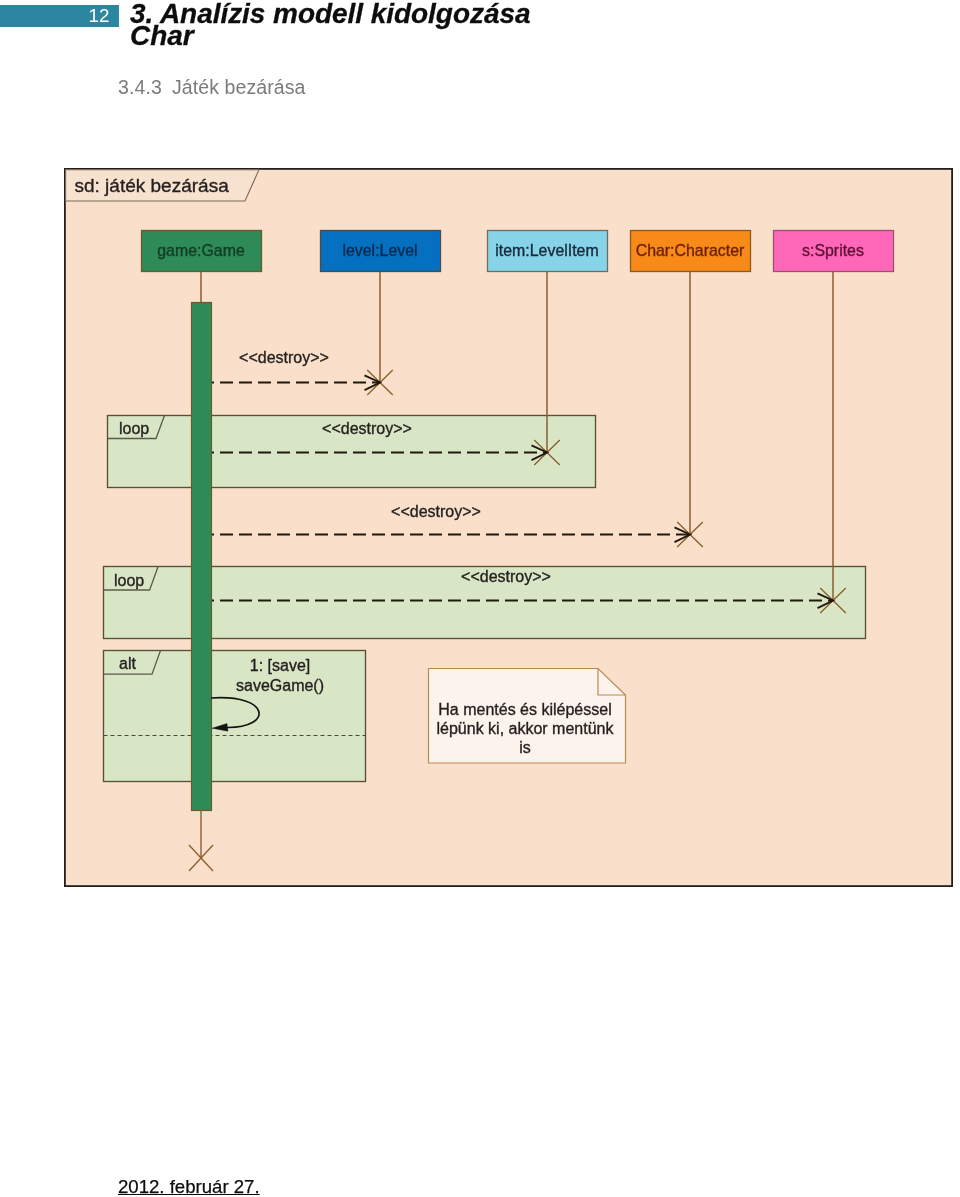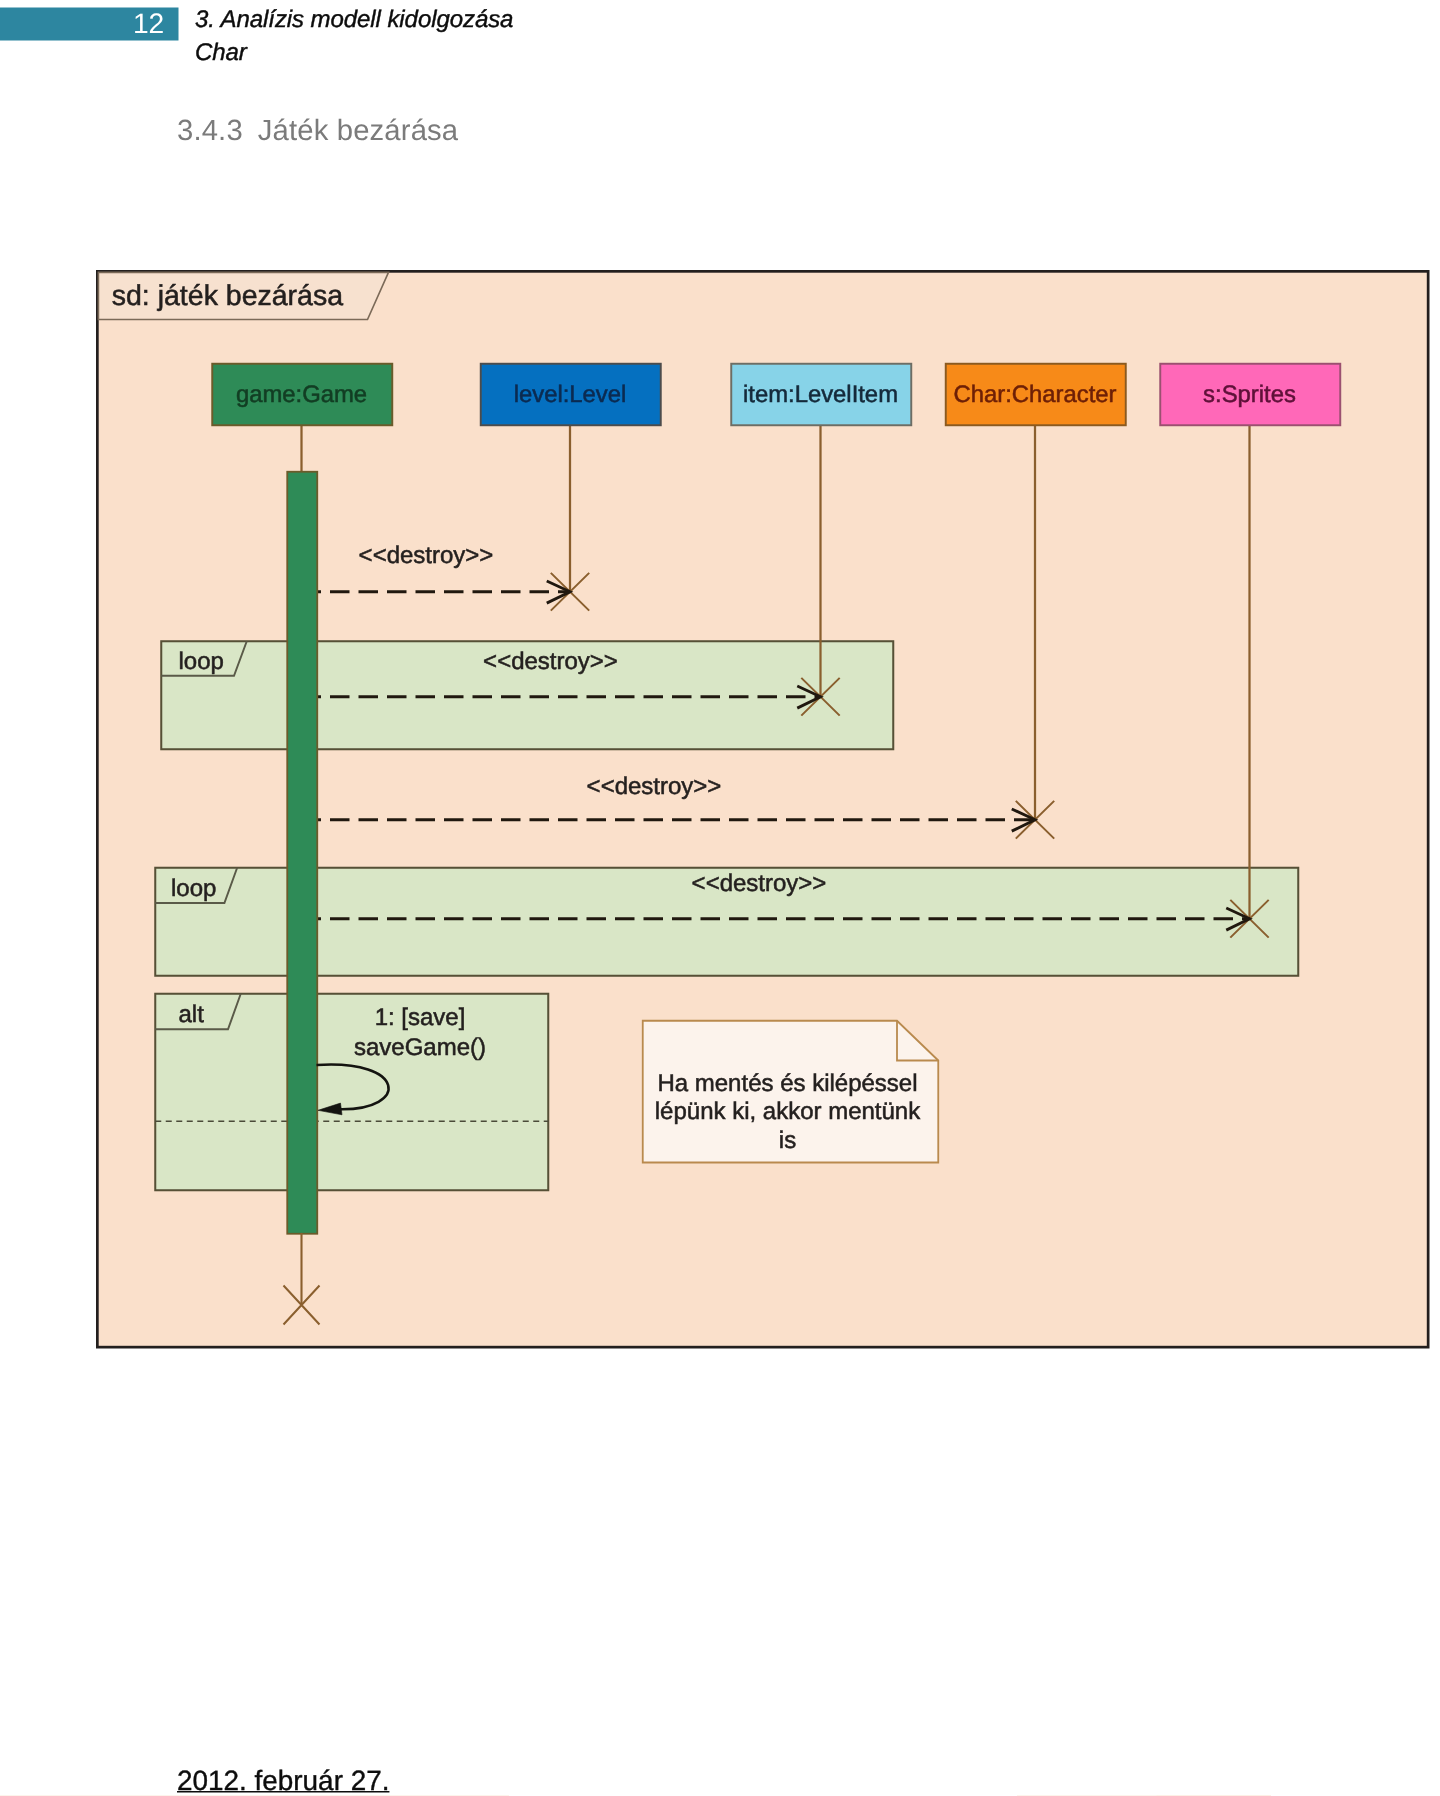--- a/index.html
+++ b/index.html
@@ -3,31 +3,31 @@
 <meta charset="utf-8">
 <title>Analizis modell</title>
 <style>
   html,body{margin:0;padding:0;}
   body{width:960px;height:1197px;background:#ffffff;font-family:"Liberation Sans",sans-serif;overflow:hidden;}
   .page{position:relative;width:771px;height:1197px;background:#fff;}
 
   
   .pagenum-bar{position:absolute;left:0;top:4.5px;width:118.5px;height:22.5px;background:#2d86a0;}
   .pagenum-text{position:absolute;right:9px;top:2px;font-size:18.8px;color:#ffffff;line-height:18px;font-family:"Liberation Sans",sans-serif;}
-  .hdr-title{position:absolute;left:130px;top:3px;font-style:italic;font-size:16px;line-height:22px;color:#0d0d0d;letter-spacing:-0.05px;-webkit-text-stroke:0.28px #0d0d0d;}
+  .hdr-title{position:absolute;left:130px;top:3px;font-style:italic;font-size:28px;line-height:22px;color:#0d0d0d;letter-spacing:-0.05px;font-weight:bold;-webkit-text-stroke:0.28px #0d0d0d;}
 
   
   .sec-heading{position:absolute;left:118px;top:76px;font-weight:normal;font-size:19.5px;color:#7b7b7b;letter-spacing:0.1px;}
   .sec-heading .num{margin-right:10px;}
 
   
   .footer-date{position:absolute;left:118px;top:1176px;font-size:18.6px;color:#0d0d0d;text-decoration:underline;-webkit-text-stroke:0.25px #0d0d0d;}
 
   
-  .diagram{position:absolute;left:64px;top:180px;}
+  .diagram{position:absolute;left:64px;top:168px;}
   svg{display:block;}
 </style>
 </head>
 <body>
 
 <div class="page">
 
   <div class="pagenum-bar">
     <span class="pagenum-text">12</span>
   </div>

